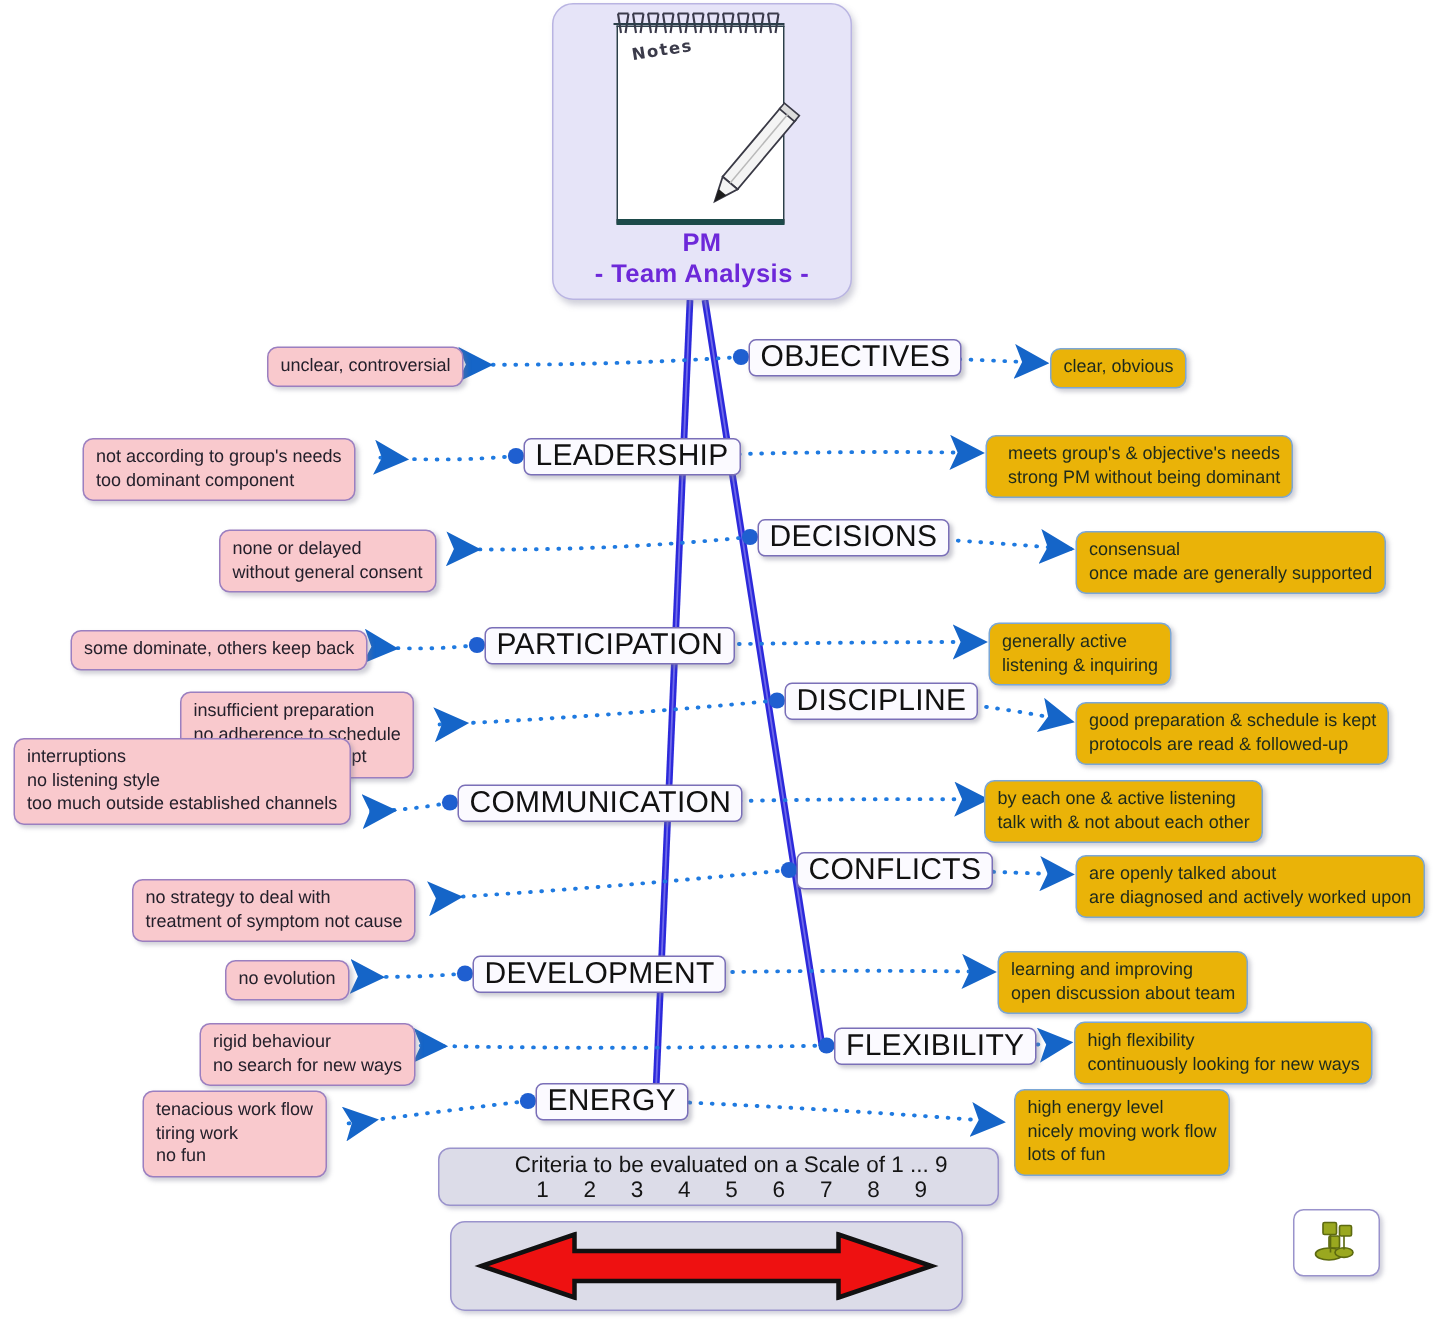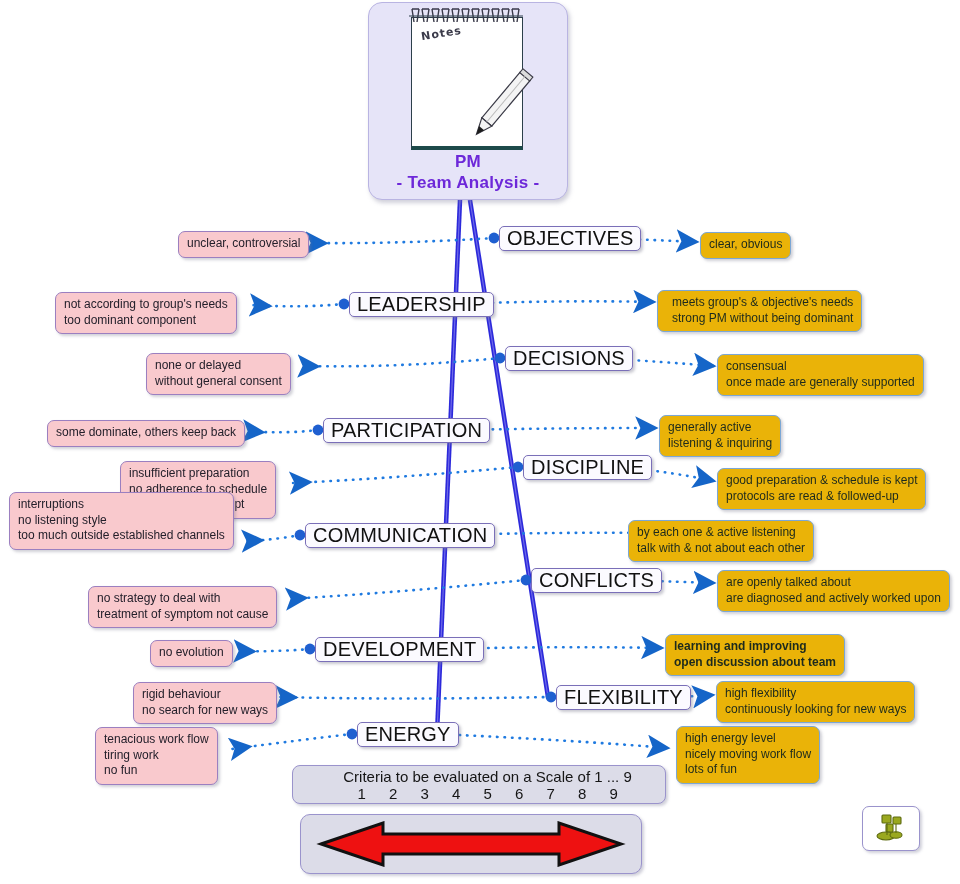--- a/index.html
+++ b/index.html
@@ -253,25 +253,25 @@
 
   <div class="box pos" style="left:700px;top:232px;">clear, obvious</div>
   <div class="box pos" style="left:657px;top:290px;padding-left:14px;">meets group's &amp; objective's needs
 strong PM without being dominant</div>
   <div class="box pos" style="left:717px;top:354px;">consensual
 once made are generally supported</div>
   <div class="box pos" style="left:659px;top:415px;">generally active
 listening &amp; inquiring</div>
   <div class="box pos" style="left:717px;top:468px;">good preparation &amp; schedule is kept
 protocols are read &amp; followed-up</div>
-  <div class="box pos" style="left:628px;top:520px;">by each one &amp; active listening
+  <div class="box pos" style="left:656px;top:520px;">by each one &amp; active listening
 talk with &amp; not about each other</div>
   <div class="box pos" style="left:717px;top:570px;">are openly talked about
 are diagnosed and actively worked upon</div>
-  <div class="box pos" style="left:665px;top:634px;font-weight:bold;">learning and improving
+  <div class="box pos" style="left:665px;top:634px;">learning and improving
 open discussion about team</div>
   <div class="box pos" style="left:716px;top:681px;">high flexibility
 continuously looking for new ways</div>
   <div class="box pos" style="left:676px;top:726px;">high energy level
 nicely moving work flow
 lots of fun</div>
 
   <div id="scalebox">
     <div id="scaletitle">Criteria to be evaluated on a Scale of 1 ... 9</div>
     <div id="scalenums">1 2 3 4 5 6 7 8 9</div>

